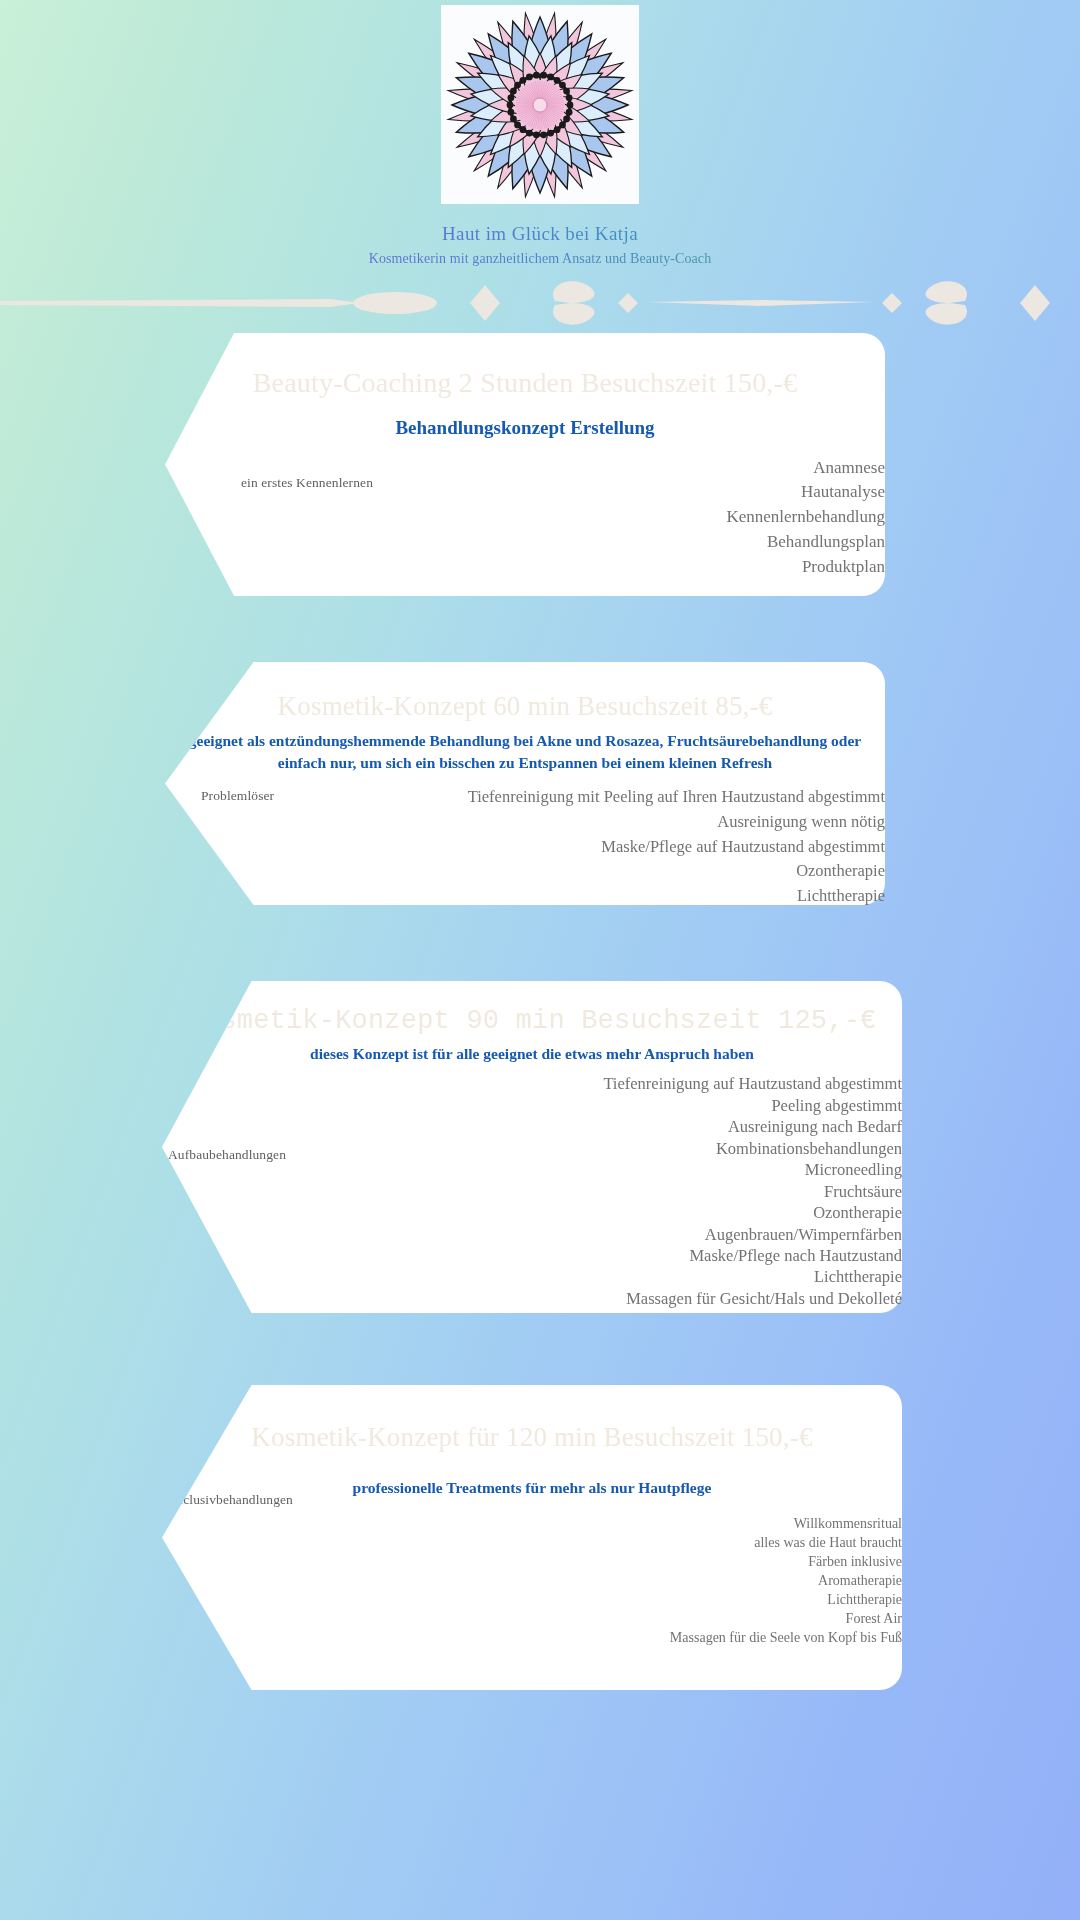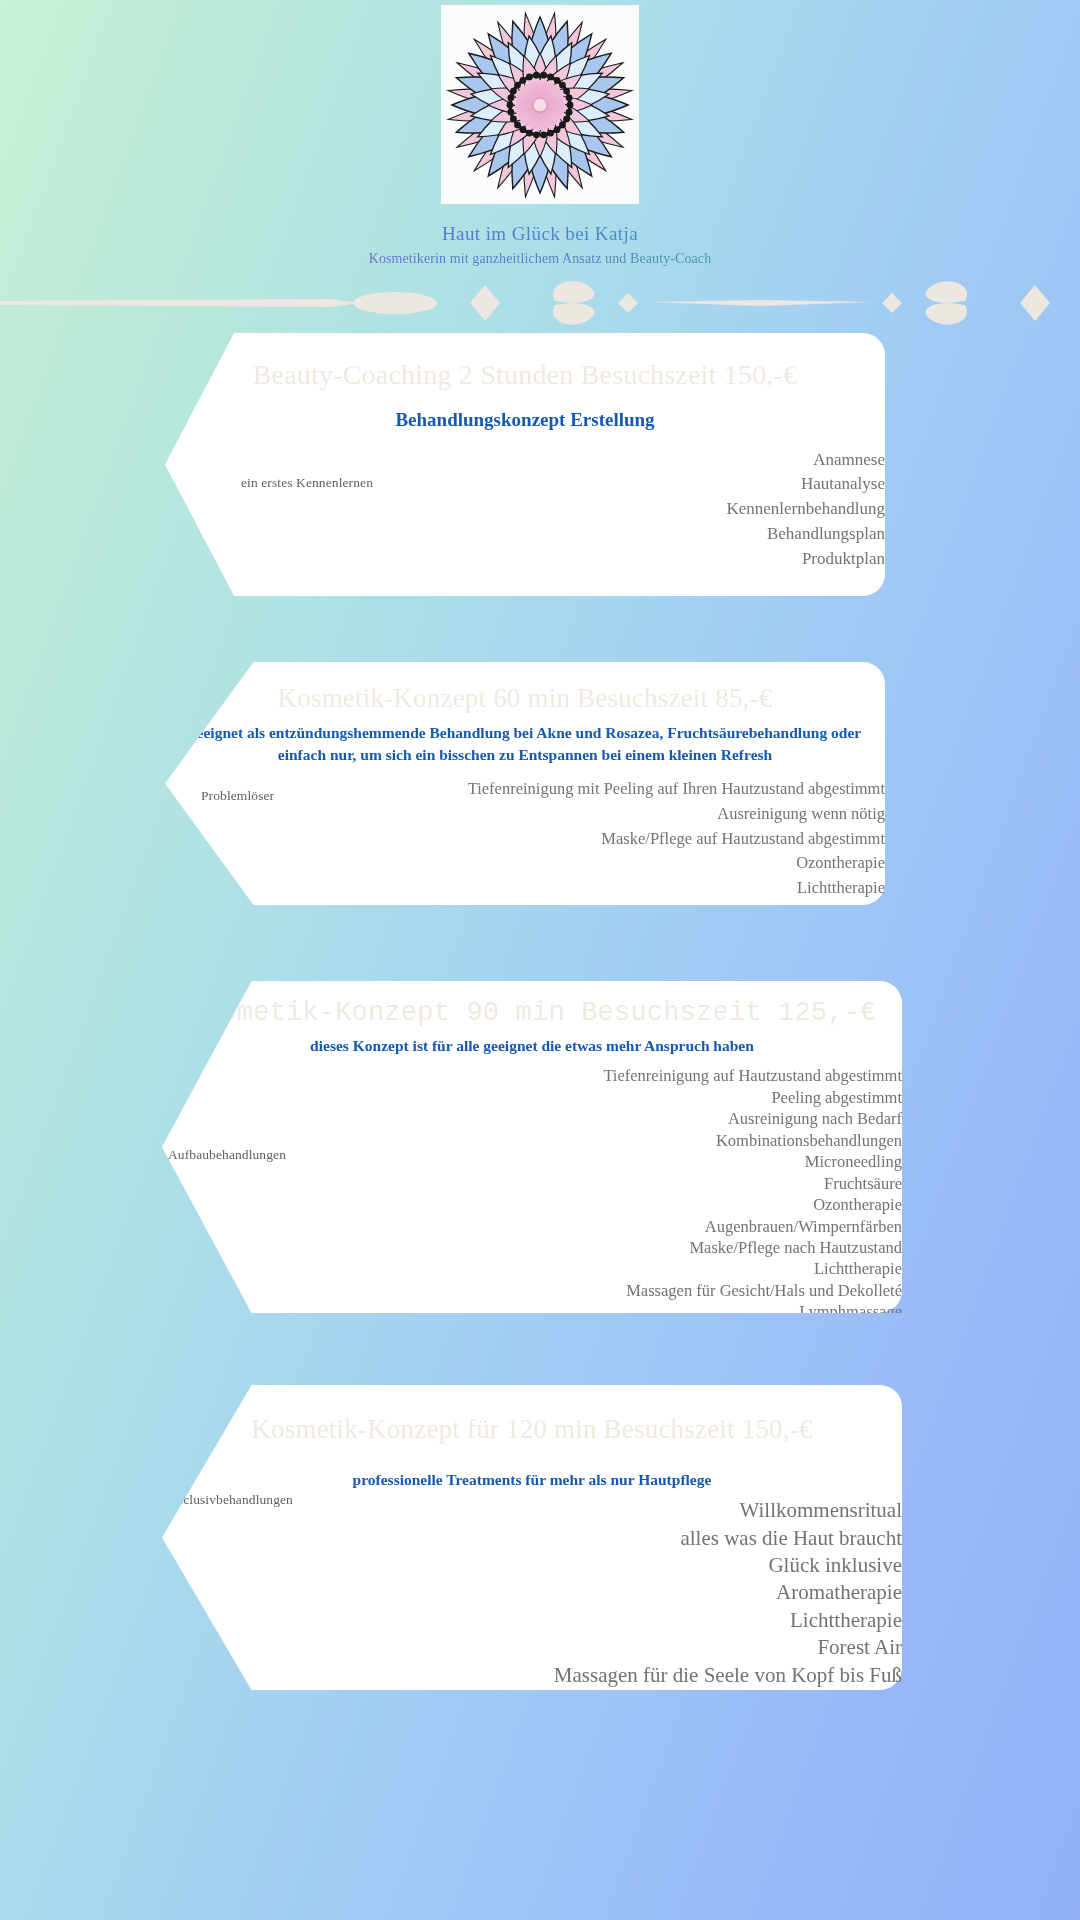--- a/index.html
+++ b/index.html
@@ -94,21 +94,21 @@
         16.5% 0%, 100% 0%, 100% 100%, 16.5% 100%, 0% 50%);
     clip-path: polygon(
         16.5% 0%, 100% 0%, 100% 100%, 16.5% 100%, 0% 50%);
     border-radius: 22px;
   }
 
   .card-inner {
     position: relative;
     width: 100%;
     height: 100%;
-    padding-top: 14px;
+    padding-top: 22px;
   }
 
   .card-title {
     text-align: center;
     color: #f0e9e0;
     font-size: 28px;
     font-weight: normal;
     letter-spacing: 0.2px;
     white-space: nowrap;
     line-height: 1.25;
@@ -186,21 +186,21 @@
   #card-4 {
     width: 740px;
     height: 305px;
     margin-top: 72px;
     -webkit-clip-path: polygon(12.1% 0%, 100% 0%, 100% 100%, 12.1% 100%, 0% 50%);
     clip-path: polygon(12.1% 0%, 100% 0%, 100% 100%, 12.1% 100%, 0% 50%);
     transform: translateX(-8px);
   }
   #card-4 .card-title { font-size: 27px; margin-top: 14px; }
   #card-4 .card-sub   { margin-top: 22px; font-size: 15.5px; padding: 0 20px; }
-  #card-4 .card-list  { margin-top: 6px; font-size: 21px; line-height: 1.21; }
+  #card-4 .card-list  { margin-top: 16px; font-size: 14px; line-height: 1.21; }
   #card-4 .card-tag   { left: 6px; top: 107px; }
 </style>
 </head>
 <body>
 
 <div class="header">
 
   <div class="logo-frame">
     <svg width="198" height="199" viewBox="0 0 198 199">
       <rect x="0" y="0" width="198" height="199" fill="#fafcfd"></rect>
@@ -485,21 +485,21 @@
     </div>
   </div>
 
   <div class="card" id="card-4">
     <div class="card-inner">
       <div class="card-title">Kosmetik-Konzept für 120 min Besuchszeit 150,-€</div>
       <div class="card-sub">professionelle Treatments für mehr als nur Hautpflege</div>
       <ul class="card-list">
         <li>Willkommensritual</li>
         <li>alles was die Haut braucht</li>
-        <li>Glück inklusive</li>
+        <li>Färben inklusive</li>
         <li>Aromatherapie</li>
         <li>Lichttherapie</li>
         <li>Forest Air</li>
         <li>Massagen für die Seele von Kopf bis Fuß</li>
       </ul>
       <div class="card-tag">Exclusivbehandlungen</div>
     </div>
   </div>
 
 </div>

